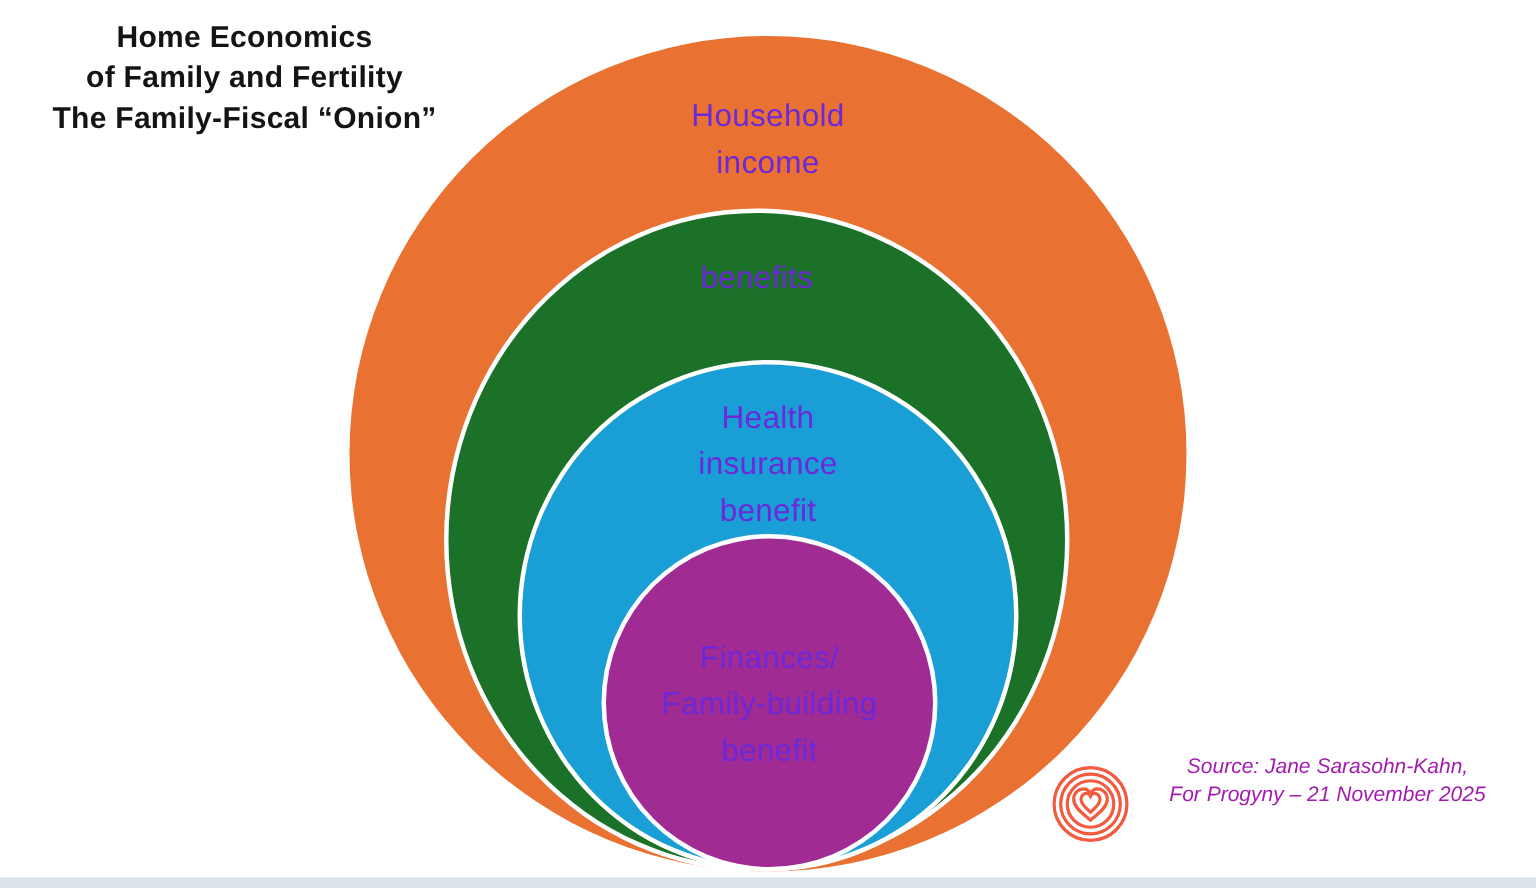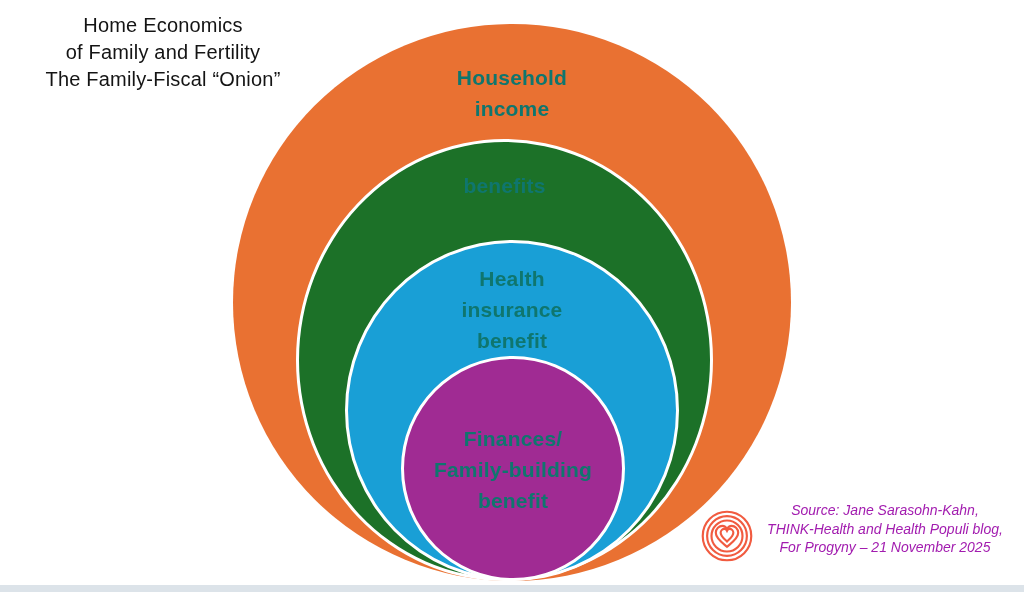--- a/index.html
+++ b/index.html
@@ -8,35 +8,35 @@
     background:#ffffff;
     font-family:"Liberation Sans", sans-serif;
     overflow:hidden;
     position:relative;
   }
   .stage{position:absolute;inset:0;width:1024px;height:592px;}
 
   .slide-title{
     position:absolute;left:13px;top:12px;width:300px;
     text-align:center;
-    font-weight:normal;font-size:20px;line-height:27px;
+    font-weight:bold;font-size:20px;line-height:27px;
     color:#141414;letter-spacing:.2px;
   }
 
   .circle{position:absolute;border-radius:50%;box-sizing:border-box;}
   .circle.ring{border:3px solid #ffffff;}
   .c-orange{left:233px;top:24px;width:558px;height:557px;}
   .c-green {left:296px;top:139px;width:417px;height:442px;}
   .c-blue  {left:345px;top:240px;width:334px;height:341px;}
   .c-purple{left:401px;top:356px;width:224px;height:225px;}
 
   .layer-label{
     position:absolute;text-align:center;
-    font-weight:bold;font-size:21px;line-height:31px;
-    color:#0f766e;letter-spacing:.2px;
+    font-weight:normal;font-size:21px;line-height:31px;
+    color:#6d28d9;letter-spacing:.2px;
   }
   .l-household{left:233px;width:558px;top:62px;}
   .l-employee {left:296px;width:417px;top:170px;}
   .l-health   {left:345px;width:334px;top:263px;}
   .l-fertility{left:401px;width:224px;top:423px;}
 
   .source-note{
     position:absolute;left:752px;top:501px;width:266px;
     text-align:center;font-style:italic;
     font-size:14px;line-height:18.5px;color:#a21caf;
@@ -87,18 +87,17 @@
       <circle cx="30" cy="30" r="26"></circle>
       <circle cx="30" cy="30" r="21.3"></circle>
       <circle cx="30" cy="30" r="16.6"></circle>
       <path d="M30,41.5 C27.2,38.8 18,33.3 18,26.6 C18,21.9 21.7,19.2 25,19.2 C27.3,19.2 29.1,20.7 30,22.6 C30.9,20.7 32.7,19.2 35,19.2 C38.3,19.2 42,21.9 42,26.6 C42,33.3 32.8,38.8 30,41.5 Z"></path>
       <path d="M30,35.8 C28.2,34 23.2,30.6 23.2,26.6 C23.2,24 25.3,22.4 27.2,22.4 C28.5,22.4 29.5,23.3 30,24.4 C30.5,23.3 31.5,22.4 32.8,22.4 C34.7,22.4 36.8,24 36.8,26.6 C36.8,30.6 31.8,34 30,35.8 Z"></path>
     </g>
   </svg>
 
   <div class="source-note">
     <div>Source: Jane Sarasohn-Kahn,</div>
-    <div>THINK-Health and Health Populi blog,</div>
     <div>For Progyny – 21 November 2025</div>
   </div>
 
   <div class="bottom-bar" style="background: rgb(220, 227, 233);"></div>
 </div>
 
 </body></html>

